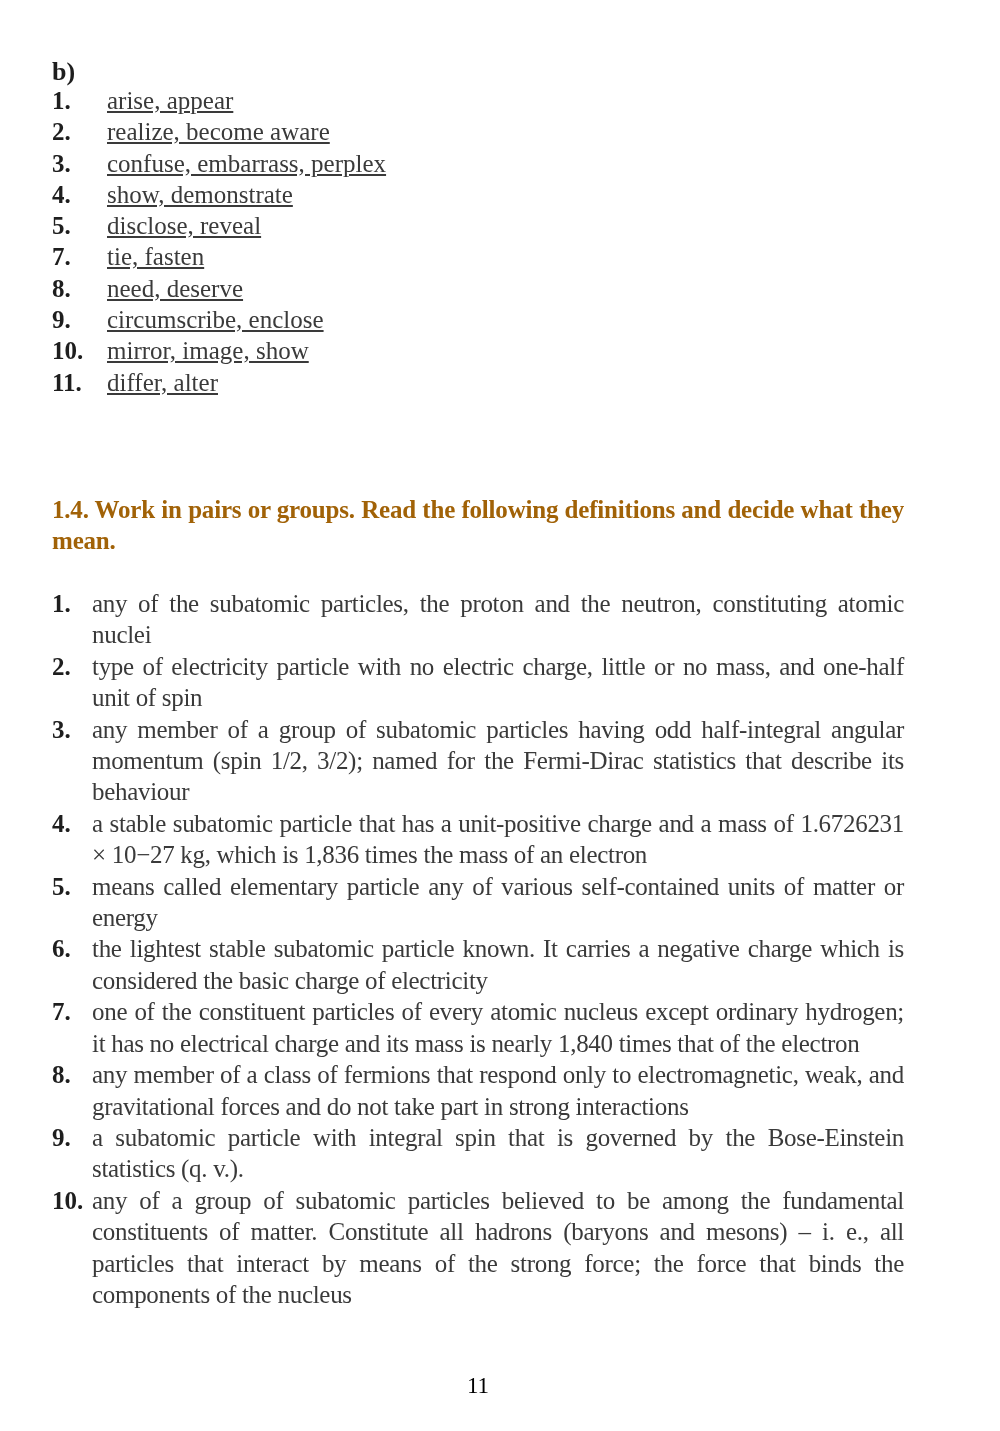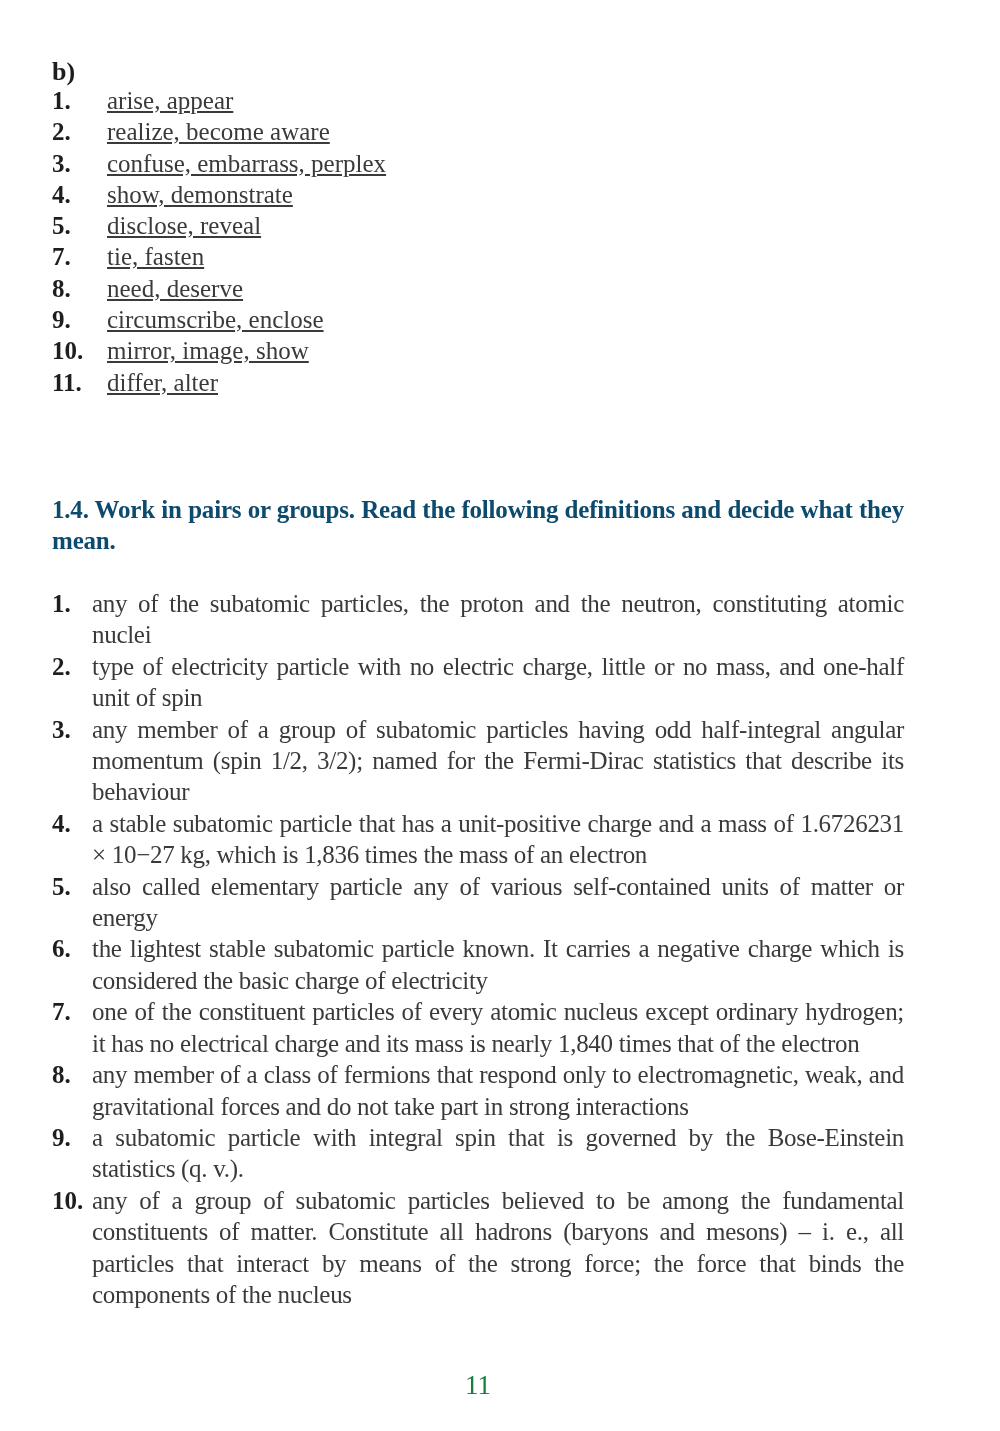--- a/index.html
+++ b/index.html
@@ -11,31 +11,31 @@
   .section-b-label {
     position: absolute; top: 56px; left: 0; font-weight: bold; font-size: 26px; line-height: 31px; color: #1e1e1e;
   }
   .syn-list { position: absolute; top: 85px; left: 0; }
   .syn-item { height: 31.3px; font-size: 25px; line-height: 31px; white-space: nowrap; }
   .syn-num { display: inline-block; width: 55px; font-weight: bold; color: #1e1e1e; }
   .syn-text { color: #3a3a3a; text-decoration: underline; }
 
   .heading {
     position: absolute; top: 494px; left: 0; width: 852px;
-    font-weight: bold; font-size: 25px; line-height: 31px; color: #0c4a6e; text-align: justify;
+    font-weight: bold; font-size: 25px; line-height: 31px; color: #a16207; text-align: justify;
     letter-spacing: -0.2px;
   }
   .def-list { position: absolute; top: 588px; left: 0; width: 852px; }
   .def-item { display: flex; font-size: 25px; line-height: 31.4px; }
   .def-num { flex: 0 0 40px; font-weight: bold; color: #1e1e1e; }
   .def-text { flex: 1; text-align: justify; text-align-last: left; color: #3a3a3a; letter-spacing: -0.3px; }
 
   .page-number {
     position: absolute; top: 1370px; left: 0; width: 852px; text-align: center;
-    font-size: 27px; line-height: 31px; color: #15803d;
+    font-size: 23px; line-height: 31px; color: #000000;
   }
 </style>
 </head>
 <body>
 
 <div class="page">
   <div class="section-b-label">b)</div>
 
   <div class="syn-list">
     <div class="syn-item"><span class="syn-num">1.</span><span class="syn-text">arise, appear</span></div>
@@ -64,21 +64,21 @@
     <div class="def-item">
         <span class="def-num">3.</span>
         <span class="def-text">any member of a group of subatomic particles having odd half-integral angular momentum (spin 1/2, 3/2); named for the Fermi-Dirac statistics that describe its behaviour</span>
       </div>
     <div class="def-item">
         <span class="def-num">4.</span>
         <span class="def-text">a stable subatomic particle that has a unit-positive charge and a mass of 1.6726231 × 10−27 kg, which is 1,836 times the mass of an electron</span>
       </div>
     <div class="def-item">
         <span class="def-num">5.</span>
-        <span class="def-text">also called elementary particle any of various self-contained units of matter or energy</span>
+        <span class="def-text">means called elementary particle any of various self-contained units of matter or energy</span>
       </div>
     <div class="def-item">
         <span class="def-num">6.</span>
         <span class="def-text">the lightest stable subatomic particle known. It carries a negative charge which is considered the basic charge of electricity</span>
       </div>
     <div class="def-item">
         <span class="def-num">7.</span>
         <span class="def-text">one of the constituent particles of every atomic nucleus except ordinary hydrogen; it has no electrical charge and its mass is nearly 1,840 times that of the electron</span>
       </div>
     <div class="def-item">

